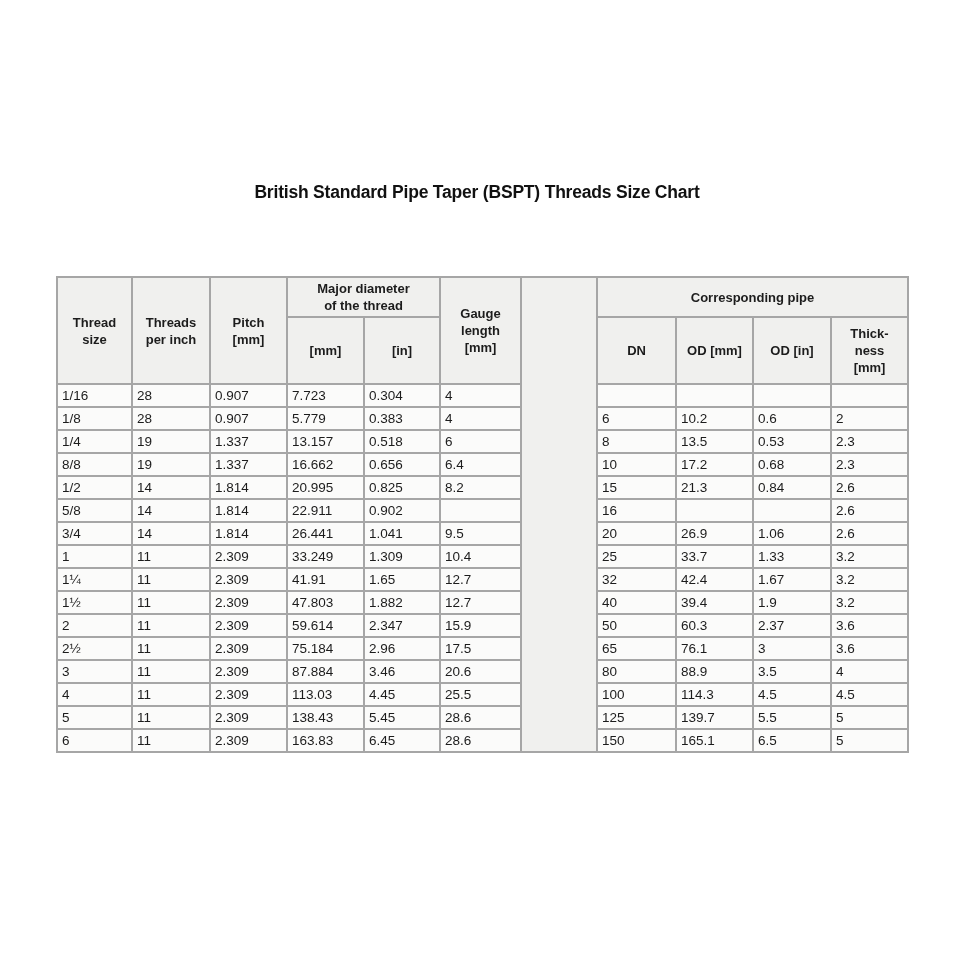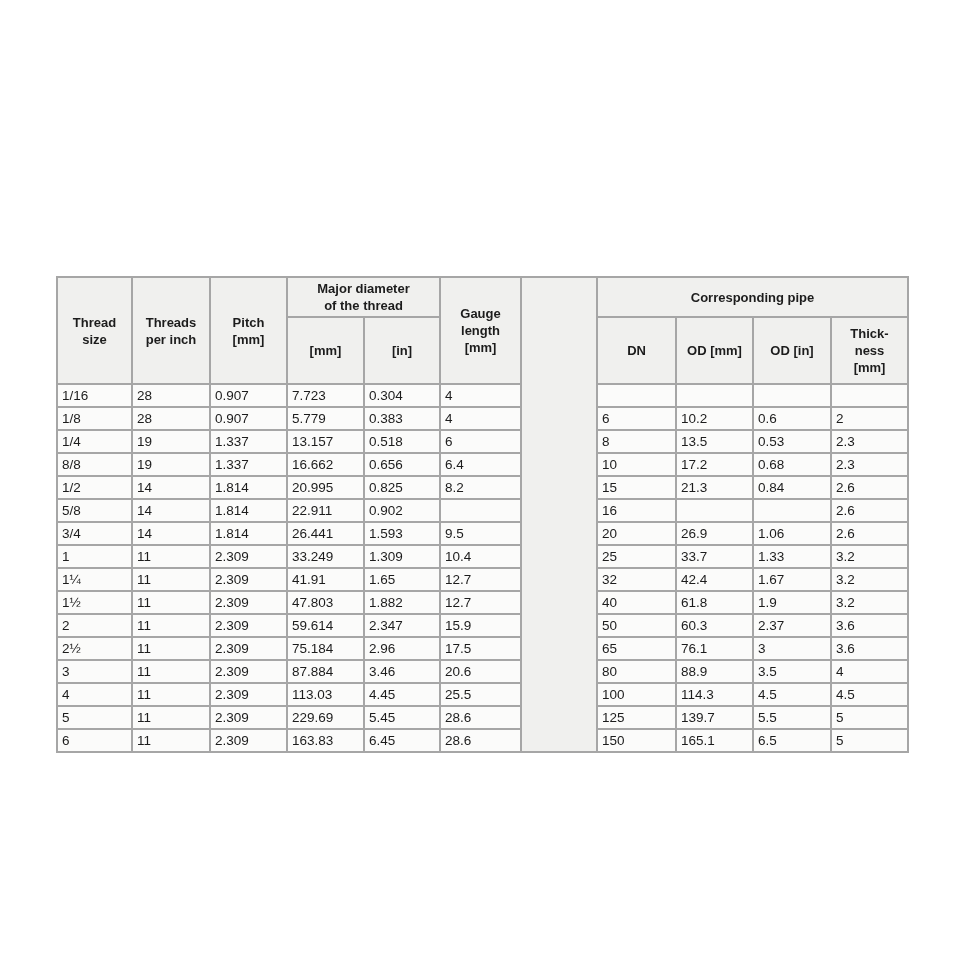--- a/index.html
+++ b/index.html
@@ -65,20 +65,21 @@
     padding: 0;
   }
   tr.hrow1 { height: 39px; }
   tr.hrow2 { height: 67px; }
 </style>
 </head>
 <body>
 
 <div class="page">
 
+  <div class="title">British Standard Pipe Taper (BSPT) Threads Size Chart</div>
 
   <table class="chart">
     <colgroup>
       <col style="width:75px">
       <col style="width:78px">
       <col style="width:77px">
       <col style="width:77px">
       <col style="width:76px">
       <col style="width:81px">
       <col style="width:76px">
@@ -184,21 +185,21 @@
           <td>16</td>
           <td></td>
           <td></td>
           <td>2.6</td>
         </tr>
         <tr>
           <td>3/4</td>
           <td>14</td>
           <td>1.814</td>
           <td>26.441</td>
-          <td>1.593</td>
+          <td>1.041</td>
           <td>9.5</td>
           <td>20</td>
           <td>26.9</td>
           <td>1.06</td>
           <td>2.6</td>
         </tr>
         <tr>
           <td>1</td>
           <td>11</td>
           <td>2.309</td>
@@ -223,21 +224,21 @@
           <td>3.2</td>
         </tr>
         <tr>
           <td>1½</td>
           <td>11</td>
           <td>2.309</td>
           <td>47.803</td>
           <td>1.882</td>
           <td>12.7</td>
           <td>40</td>
-          <td>61.8</td>
+          <td>39.4</td>
           <td>1.9</td>
           <td>3.2</td>
         </tr>
         <tr>
           <td>2</td>
           <td>11</td>
           <td>2.309</td>
           <td>59.614</td>
           <td>2.347</td>
           <td>15.9</td>
@@ -279,21 +280,21 @@
           <td>25.5</td>
           <td>100</td>
           <td>114.3</td>
           <td>4.5</td>
           <td>4.5</td>
         </tr>
         <tr>
           <td>5</td>
           <td>11</td>
           <td>2.309</td>
-          <td>229.69</td>
+          <td>138.43</td>
           <td>5.45</td>
           <td>28.6</td>
           <td>125</td>
           <td>139.7</td>
           <td>5.5</td>
           <td>5</td>
         </tr>
         <tr>
           <td>6</td>
           <td>11</td>

